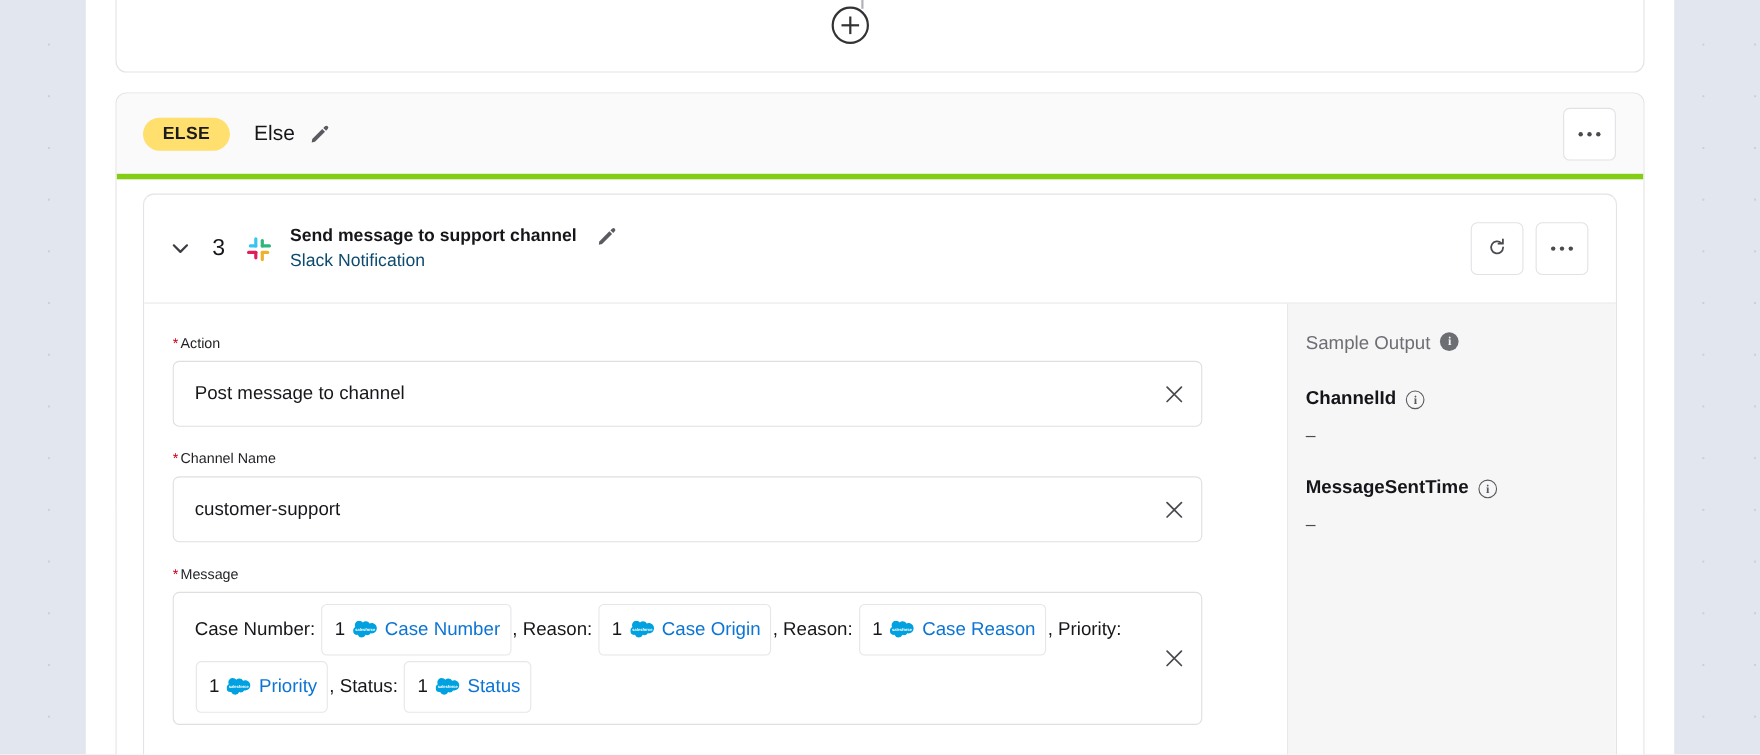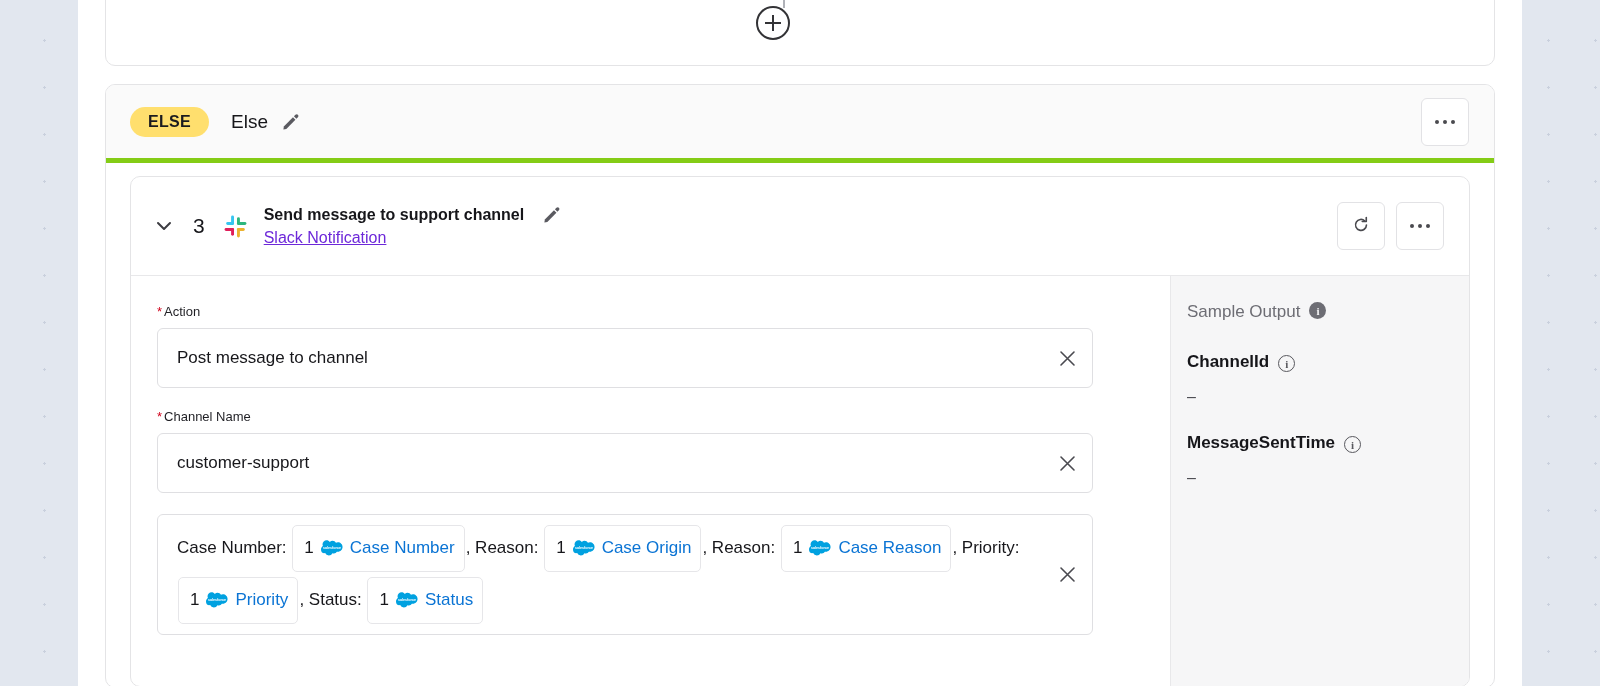--- a/index.html
+++ b/index.html
@@ -192,23 +192,22 @@
 
   .step-title {
     font-size: 16px;
     font-weight: bold;
     color: #16161a;
     display: inline-block;
     vertical-align: middle;
   }
   .step-sub {
     font-size: 16px;
-    color: #6d28d9;
+    color: #0c4a6e;
     margin-top: 5px;
-    text-decoration: underline;
   }
 
   
   .step-body { display: flex; min-height: 380px; }
 
   .form-col {
     width: 1039px;
     padding: 28px 0 30px 26px;
   }
 
@@ -455,20 +454,23 @@
               <span class="input-value">customer-support</span>
               <span class="clear-x">
                 <svg viewBox="0 0 17 17" width="17" height="17">
                   <path d="M2 2 L15 15 M15 2 L2 15" stroke="#4a4a50" stroke-width="1.6" stroke-linecap="round"></path>
                 </svg>
               </span>
             </div>
           </div>
 
           <div class="field-block">
+            <div class="field-label">
+              <span class="req-star">*</span><span>Message</span>
+            </div>
             <div class="msg-box">
               <div class="msg-content" id="msg-content">
                   <span class="msg-text">Case Number: </span>
                   <span class="token">
                     <span class="token-num">1</span>
                     <span class="sf-logo">
                       <svg viewBox="0 0 44 31" width="22" height="16">
                         <path d="M17.6 3.4a7.7 7.7 0 0 1 5.6-2.4c2.9 0 5.4 1.6 6.7 4a9.3 9.3 0 0 1 3.8-.8c5.2 0 9.4 4.2 9.4 9.4s-4.2 9.5-9.4 9.5c-.6 0-1.3-.1-1.9-.2a6.9 6.9 0 0 1-6 3.6c-1 0-2-.2-2.9-.7a7.9 7.9 0 0 1-7.3 4.8 7.9 7.9 0 0 1-7.3-4.9c-.5.1-1 .2-1.6.2A7.7 7.7 0 0 1 0 18.3c0-2.9 1.6-5.4 3.9-6.7A8.9 8.9 0 0 1 3.1 8C3.1 3.6 6.7 0 11.2 0c2.6 0 5 1.3 6.4 3.4z" fill="#00A1E0"></path>
                         <text x="22" y="18" font-family="Liberation Sans, sans-serif" font-size="7.4" font-weight="bold" fill="#ffffff" text-anchor="middle">salesforce</text>
                       </svg>

